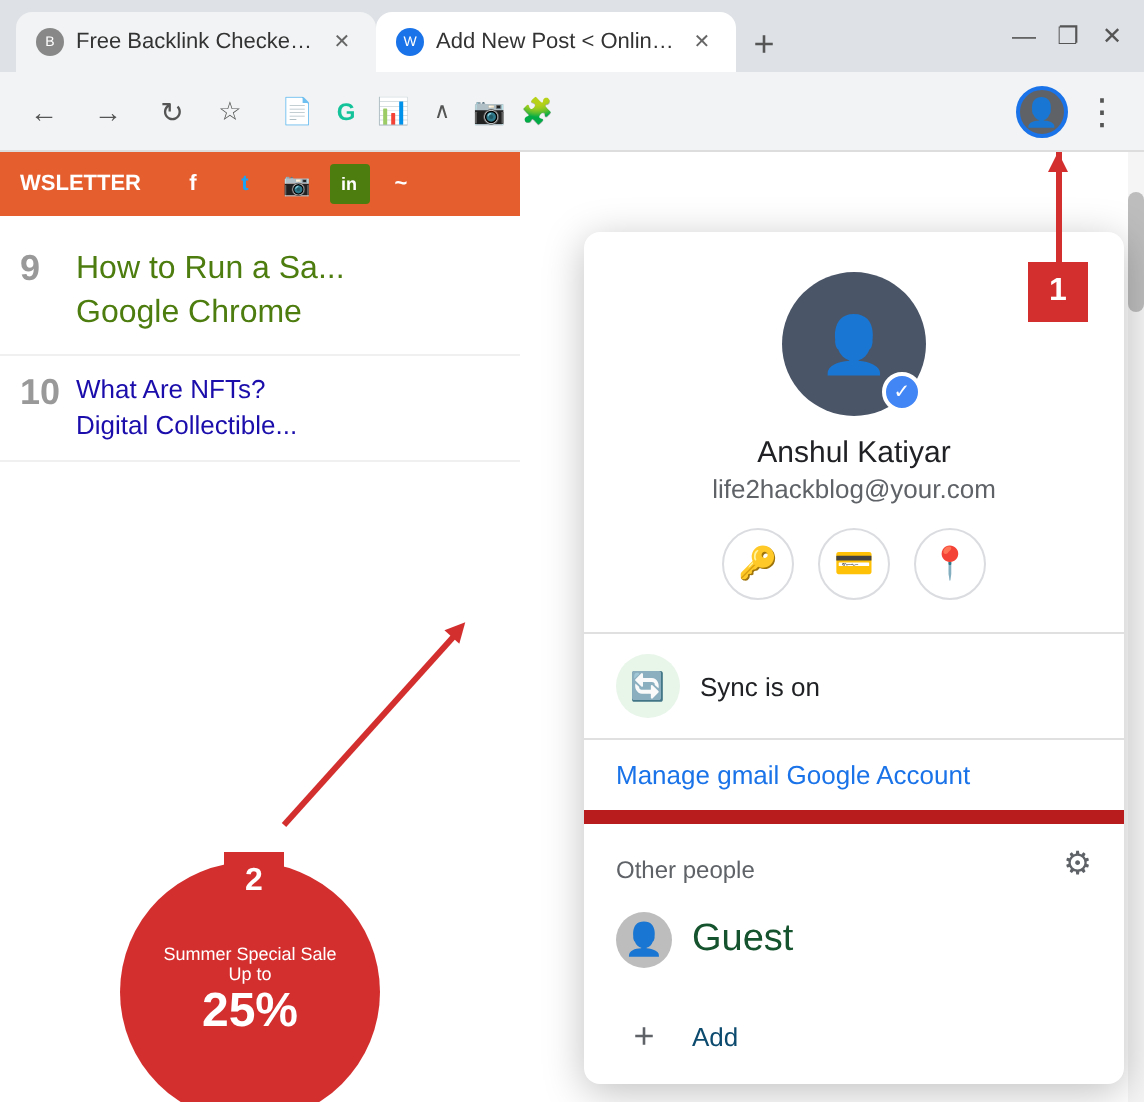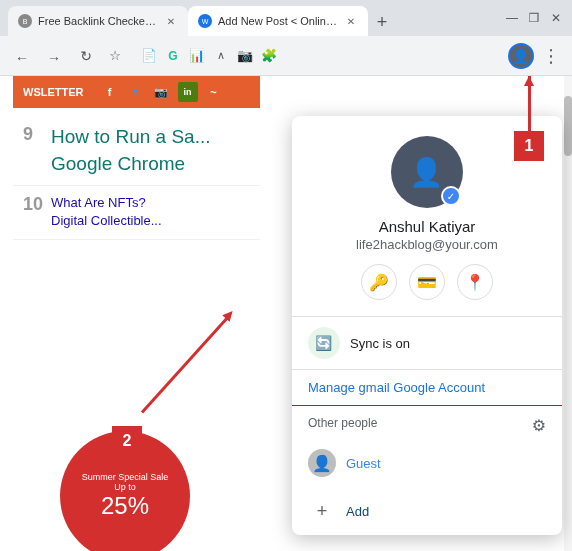--- a/index.html
+++ b/index.html
@@ -160,21 +160,20 @@
     }
 
     
     .website-panel {
       position: absolute;
       left: 0; top: 0;
       width: 260px;
       height: 100%;
       background: #fff;
       overflow: hidden;
-      padding-left: 13px;
     }
 
     .newsletter-bar {
       background: #e55e2e;
       color: #fff;
       font-size: 11px;
       font-weight: bold;
       padding: 6px 10px;
       display: flex; align-items: center; gap: 8px;
     }
@@ -234,21 +233,21 @@
       display: flex; flex-direction: column;
       align-items: center; justify-content: center;
       font-size: 11px;
       position: absolute;
       bottom: -10px; left: 60px;
       text-align: center;
     }
 
     .sale-circle .summer { font-size: 10px; }
     .sale-circle .upto { font-size: 10px; }
-    .sale-circle .percent { font-size: 24px; font-weight: normal; text-align: right; }
+    .sale-circle .percent { font-size: 24px; font-weight: bold; text-align: right; }
 
     .red-badge {
       background: #d32f2f;
       color: white;
       font-weight: bold;
       font-size: 16px;
       width: 30px; height: 30px;
       display: flex; align-items: center; justify-content: center;
     }
 
@@ -351,23 +350,23 @@
       font-size: 13px;
       color: #1a73e8;
       padding: 10px 16px;
       display: block;
       cursor: pointer;
     }
 
     .other-people {
       padding: 10px 16px 4px;
       display: flex;
-      align-items: flex-start;
+      align-items: flex-end;
       justify-content: space-between;
-      border-top: 1px solid #b91c1c;
+      border-top: 7px solid #b91c1c;
     }
 
     .other-people-label {
       font-size: 12px;
       color: #5f6368;
     }
 
     .gear-icon-btn {
       font-size: 16px;
       color: #5f6368;
@@ -384,22 +383,22 @@
 
     .guest-avatar {
       width: 28px; height: 28px;
       border-radius: 50%;
       background: #bdbdbd;
       display: flex; align-items: center; justify-content: center;
       font-size: 16px; color: #757575;
     }
 
     .guest-label {
-      font-size: 13px;
-      color: #3b82f6;
+      font-size: 19px;
+      color: #14532d;
       text-align: center;
     }
 
     .add-item {
       display: flex;
       align-items: center;
       gap: 10px;
       padding: 10px 16px;
       cursor: pointer;
     }
@@ -502,21 +501,21 @@
           <div class="social-icon" style="color:#1da1f2;">t</div>
           <div class="social-icon">📷</div>
           <div class="social-icon" style="background:#4d7c0f;border-radius:2px;font-size:9px;font-weight:bold;">in</div>
           <div class="social-icon">~</div>
         </div>
       </div>
 
       <div class="list-items">
         <div class="list-item">
           <span class="list-num">9</span>
-          <div style="font-size:19px; color:#0f766e; line-height:1.4;">How to Run a Sa...<br>Google Chrome</div>
+          <div style="font-size:16px; color:#4d7c0f; line-height:1.4;">How to Run a Sa...<br>Google Chrome</div>
         </div>
         <div class="list-item">
           <span class="list-num">10</span>
           <div style="font-size:13px; color:#1a0dab; line-height:1.4;">What Are NFTs?<br>Digital Collectible...</div>
         </div>
       </div>
 
       <div class="orange-section">
         <div class="sale-circle">
           <span class="summer" style="font-size:9px;">Summer Special Sale</span>

